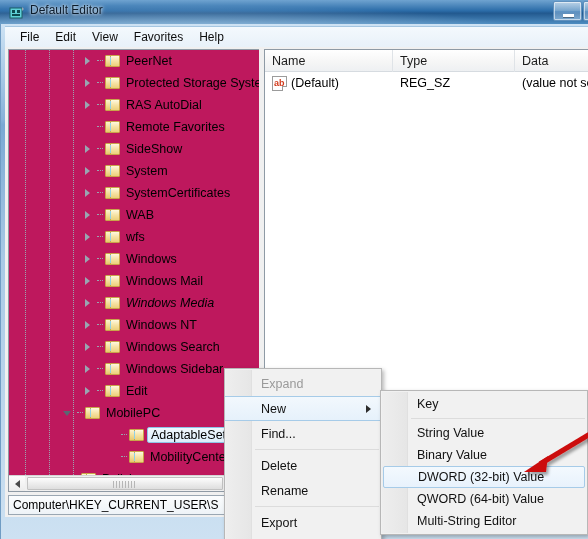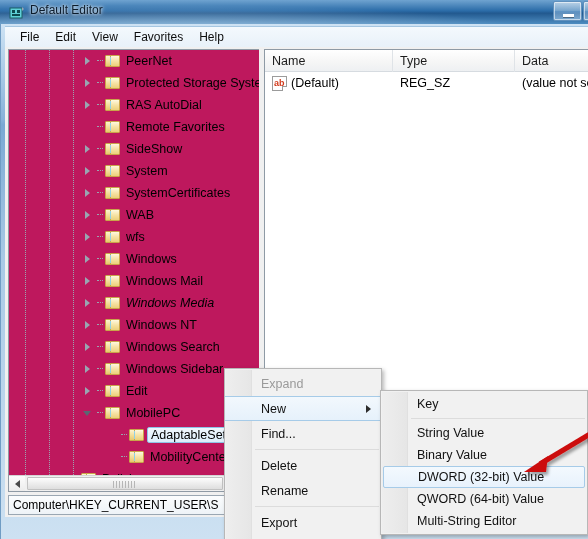--- a/index.html
+++ b/index.html
@@ -564,21 +564,21 @@
             <div class="tnode" style="padding-left: 72px;">
               <span class="twist closed"></span>
               <span class="dash"></span>
               <span class="folder">
                 <span class="f-back"></span>
                 <span class="f-front"></span>
                 <span class="f-spine"></span>
               </span>
               <span class="tlabel">Edit</span>
             </div>
-            <div class="tnode" style="padding-left: 72px; text-align: right;">
+            <div class="tnode" style="padding-left: 52px; text-align: right;">
               <span class="twist open"></span>
               <span class="dash"></span>
               <span class="folder">
                 <span class="f-back"></span>
                 <span class="f-front"></span>
                 <span class="f-spine"></span>
               </span>
               <span class="tlabel">MobilePC</span>
             </div>
             <div class="tnode selected" style="padding-left: 96px;">

